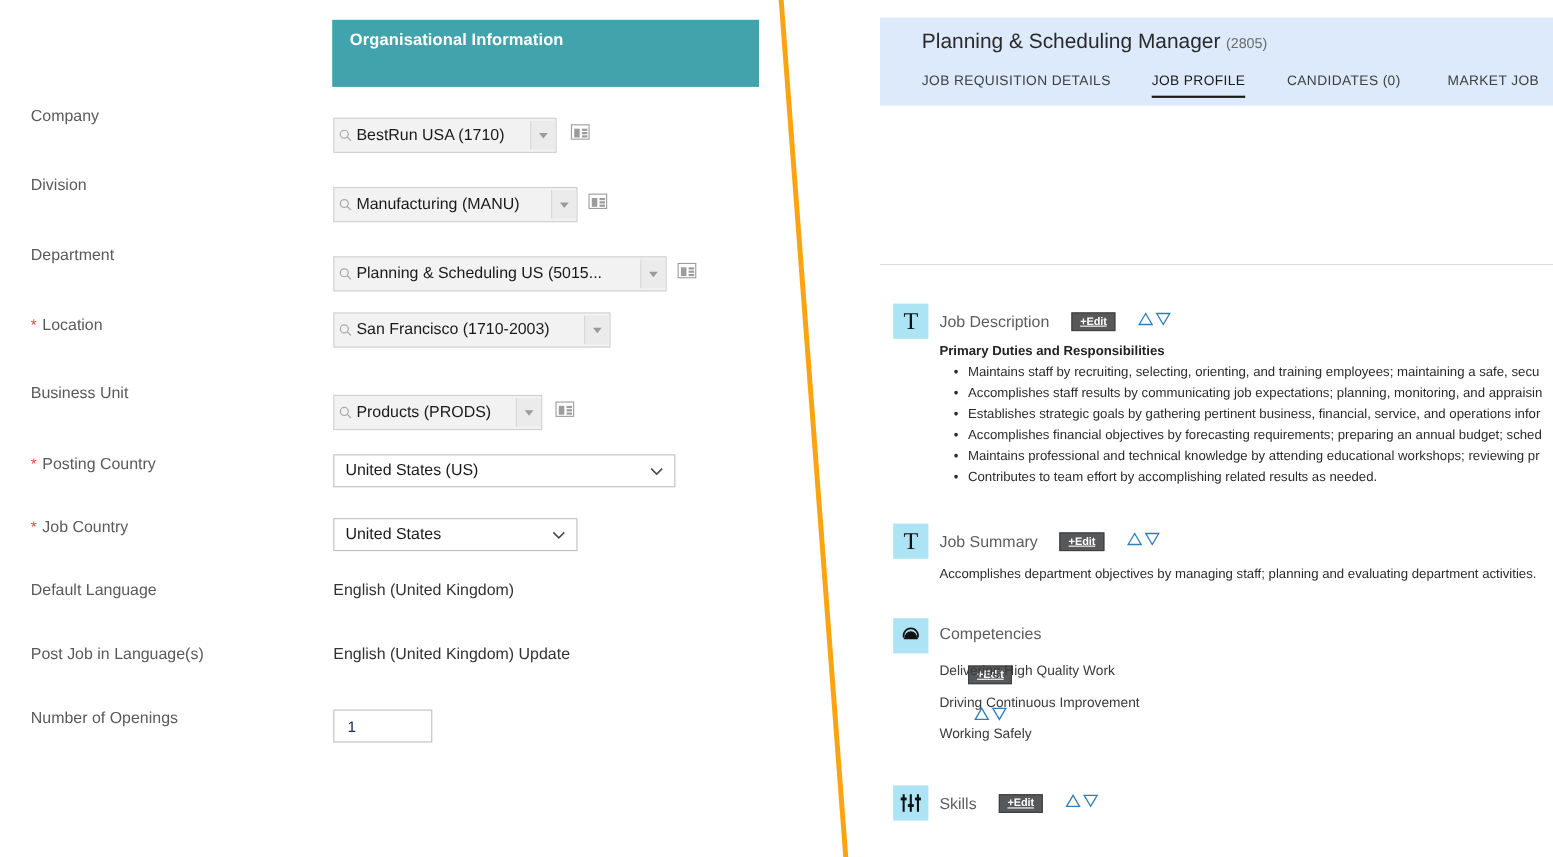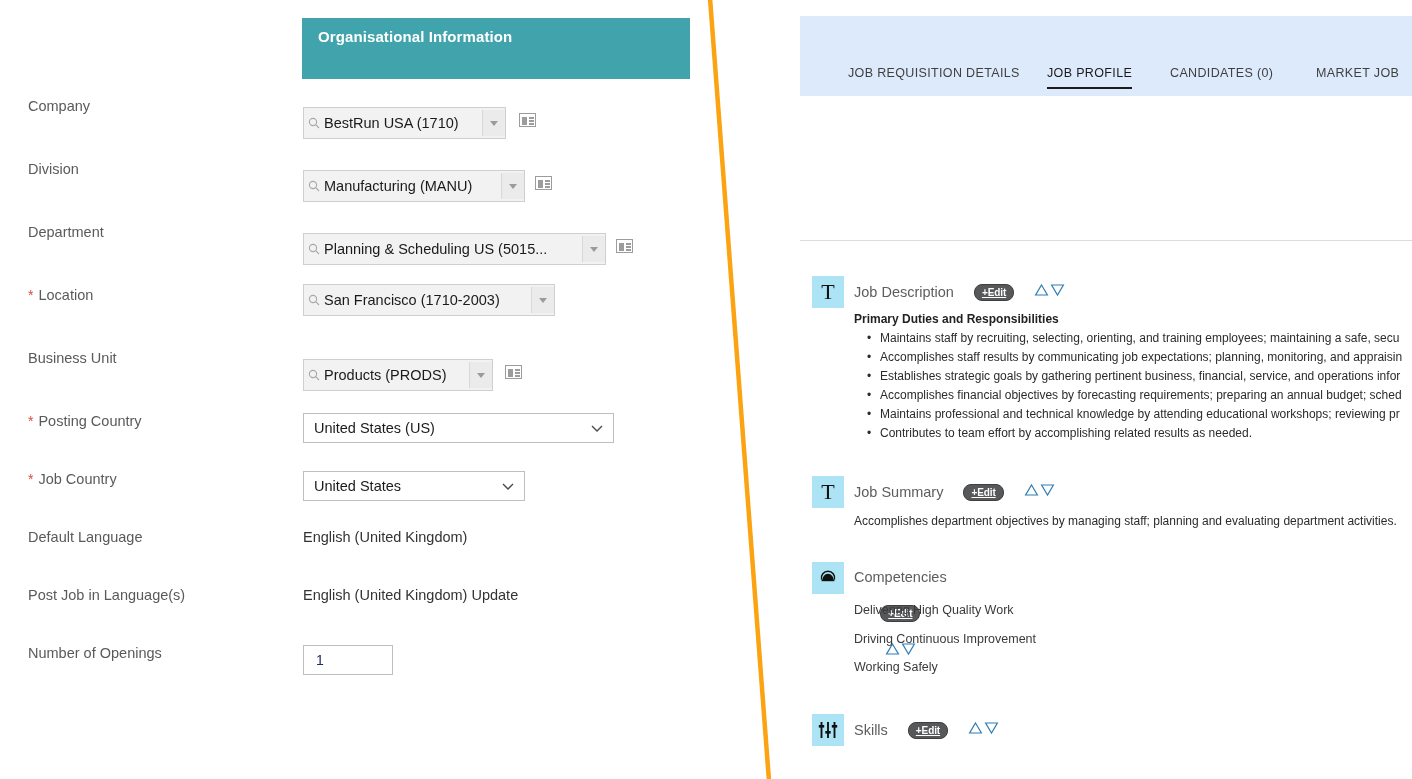--- a/index.html
+++ b/index.html
@@ -265,21 +265,21 @@
   .sec-title {
     font-size: 14.5px;
     color: #5d5d5d;
   }
   .edit-pill {
     display: inline-flex;
     align-items: center;
     justify-content: center;
     height: 15px;
     padding: 0 7px;
-    border-radius: 8px;
+    border-radius: 0;
     background: #56585a;
     border: 1px solid #3d3f41;
     font-size: 10px;
     font-weight: bold;
     color: #ffffff;
     text-decoration: underline;
     letter-spacing: -.1px;
   }
   .tri-group {
     display: inline-flex;
@@ -506,22 +506,25 @@
 
 </div>
 
 <svg id="divider-line" viewBox="0 0 1412 779" aria-hidden="true">
   <line x1="710" y1="-2" x2="769" y2="781" stroke="#fca311" stroke-width="4.5"></line>
 </svg>
 
 <div id="right-pane">
 
   <div id="req-header">
+    <div id="req-title-wrap">
+      <span id="req-title">Planning &amp; Scheduling Manager</span><span id="req-id">(2805)</span>
+    </div>
     <div id="req-tabs">
-      <div class="tab" style="left:10px;">JOB REQUISITION DETAILS</div>
+      <div class="tab" style="left:0;">JOB REQUISITION DETAILS</div>
       <div class="tab active" style="left:209px;">JOB PROFILE</div>
       <div class="tab" style="left:332px;">CANDIDATES (0)</div>
       <div class="tab" style="left:478px;">MARKET JOB</div>
     </div>
   </div>
 
   <div id="section-divider"></div>
 
   <div class="profile-section" style="top:276px;">
     <div class="sec-icon" style="top:0;">

